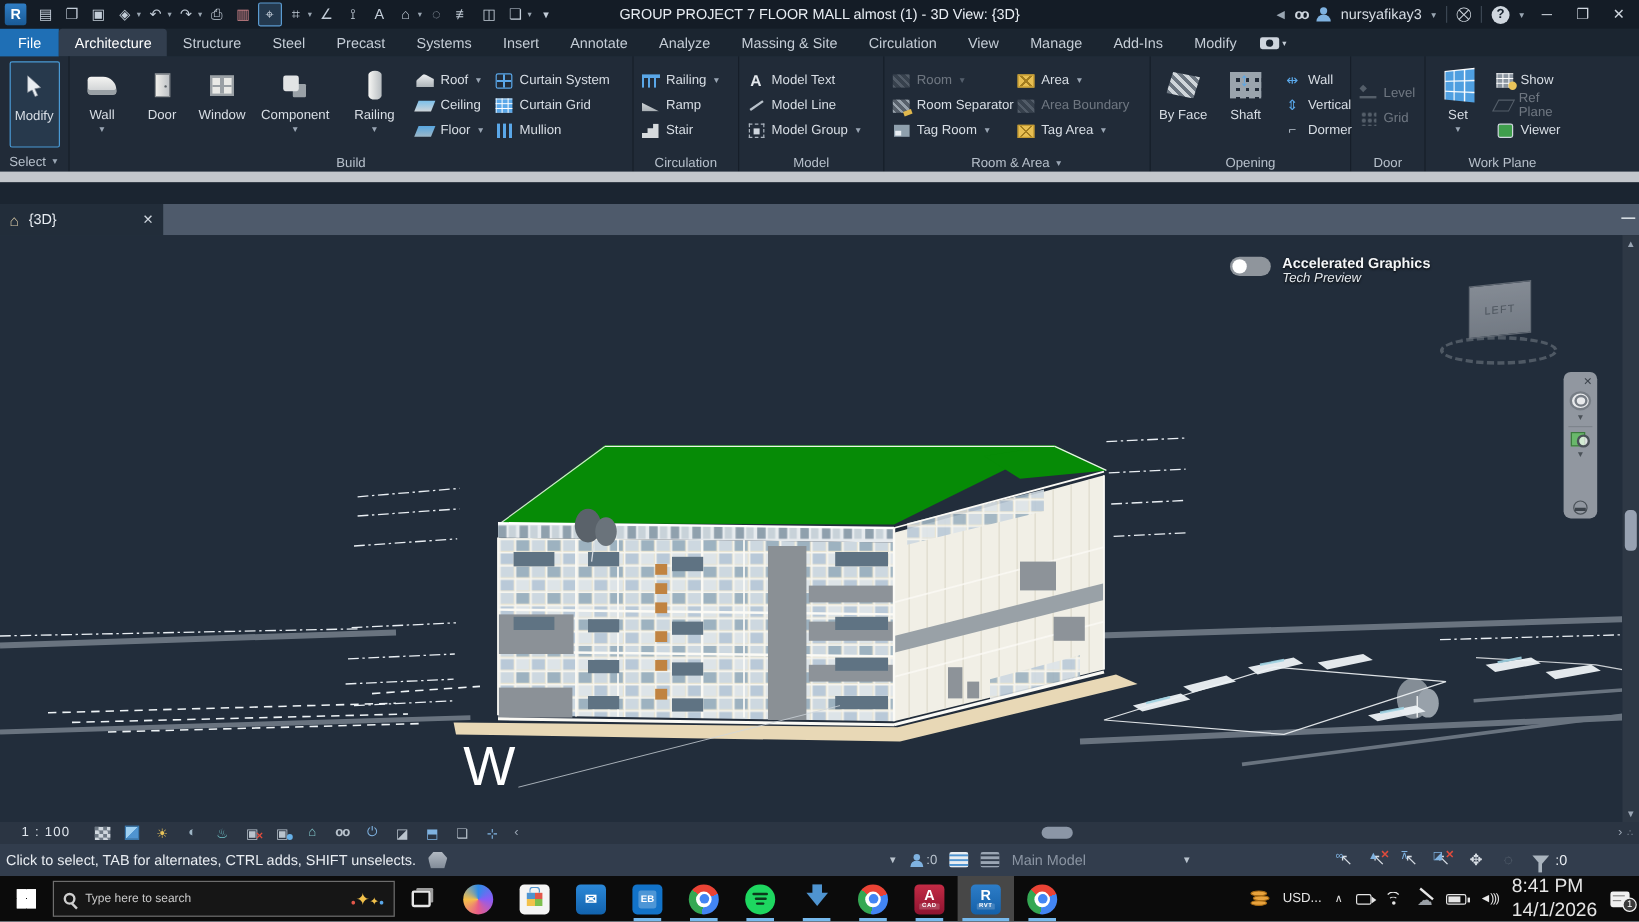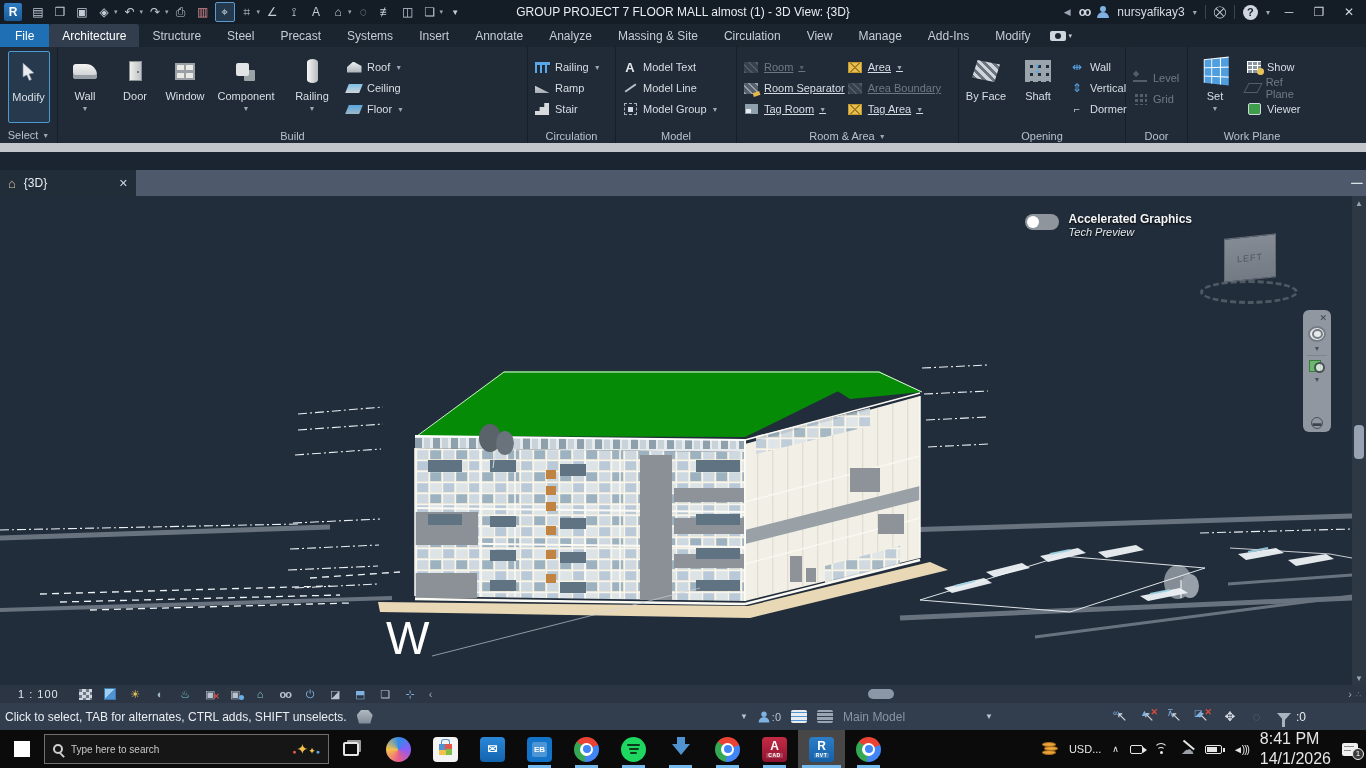--- a/index.html
+++ b/index.html
@@ -357,20 +357,40 @@
               <span>Ceiling</span>
             </div>
           <div class="smallrow">
               <span class="si">
                 <span class="i-floor"></span>
               </span>
               <span>Floor</span>
               <span class="arrow">▼</span>
             </div>
         </div>
+        <div class="smallstack">
+          <div class="smallrow">
+              <span class="si">
+                <span class="i-cs"></span>
+              </span>
+              <span>Curtain System</span>
+            </div>
+          <div class="smallrow">
+              <span class="si">
+                <span class="i-cg"></span>
+              </span>
+              <span>Curtain Grid</span>
+            </div>
+          <div class="smallrow">
+              <span class="si">
+                <span class="i-mul"></span>
+              </span>
+              <span>Mullion</span>
+            </div>
+        </div>
       </div>
       <div class="rp-label">
           <span>Build</span>
         </div>
     </div>
 
     <div class="rpanel" style="width:88px;">
       <div class="rp-content">
         <div class="smallstack">
           <div class="smallrow">
@@ -422,21 +442,21 @@
               <span class="arrow">▼</span>
             </div>
         </div>
       </div>
       <div class="rp-label">
           <span>Model</span>
         </div>
     </div>
 
     <div class="rpanel" style="width:222px;">
-      <div class="rp-content" style="gap:2px;text-decoration:underline;">
+      <div class="rp-content" style="gap:2px;">
         <div class="smallstack">
           <div class="smallrow disabled">
               <span class="si">
                 <span class="i-hatch"></span>
               </span>
               <span>Room</span>
               <span class="arrow">▼</span>
             </div>
           <div class="smallrow">
               <span class="si">

